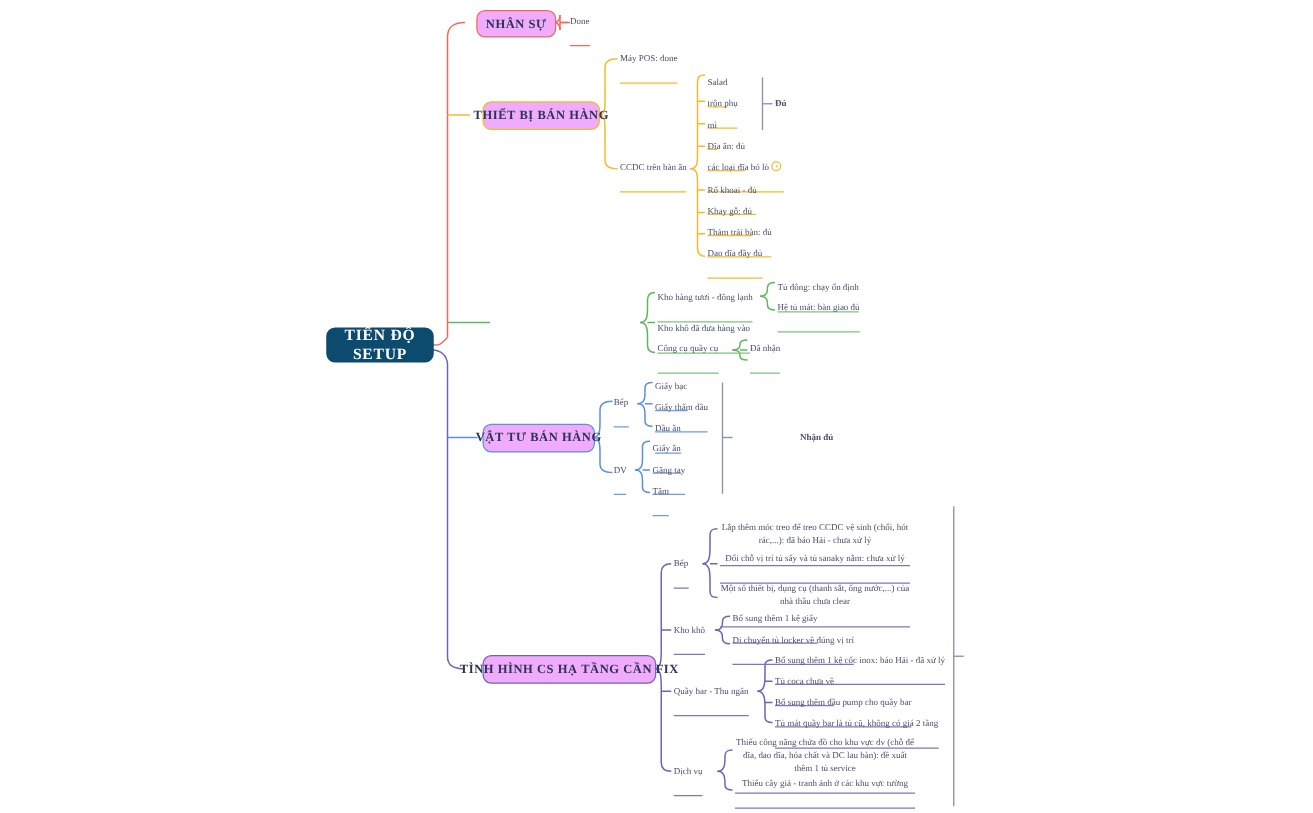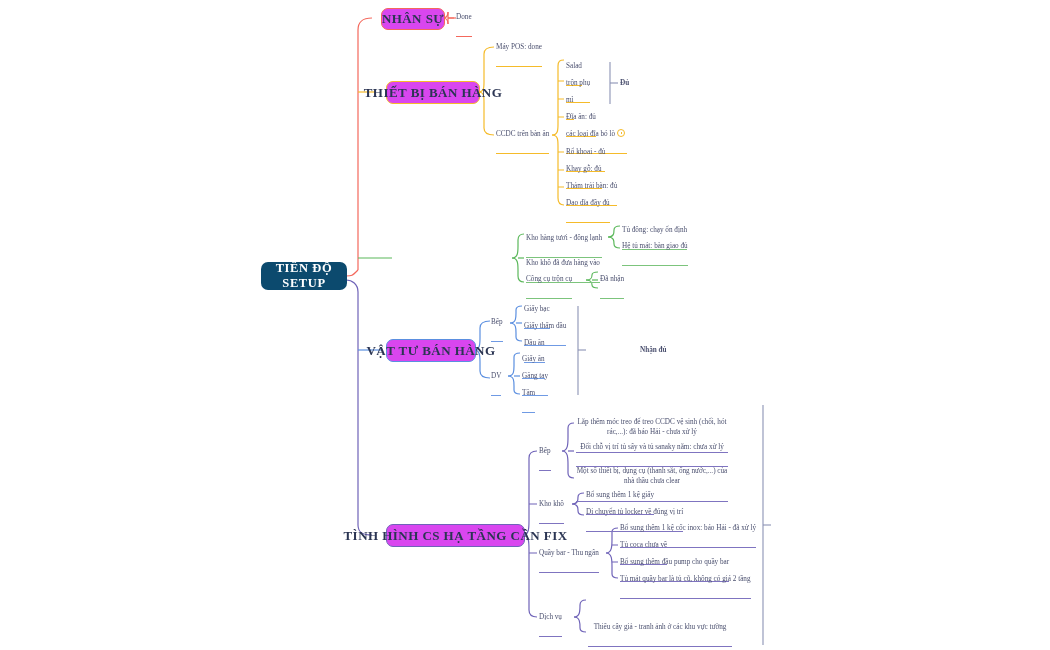--- a/index.html
+++ b/index.html
@@ -13,23 +13,23 @@
 
   
   .rootnode{
     position:absolute;background:#0c4a6e;color:#ffffff;
     border-radius:7px;
     font-weight:bold;font-size:12.5px;letter-spacing:.6px;
     display:flex;align-items:center;justify-content:center;
     text-align:center;
   }
   .mainnode{
-    position:absolute;background:#d946ef;border:1.6px solid #ccc;
+    position:absolute;background:#f0abfc;border:1.6px solid #ccc;
     border-radius:7px;
-    font-weight:bold;font-size:13px;letter-spacing:.45px;
+    font-weight:bold;font-size:10px;letter-spacing:.45px;
     display:flex;align-items:center;justify-content:center;
     text-align:center;color:#2b3553;white-space:nowrap;
   }
   .mainnode.c-red{border-color:#f4685c;}
   .mainnode.c-amber{border-color:#f5bb2a;}
   .mainnode.c-green{border-color:#5bb85b;}
   .mainnode.c-blue{border-color:#5b8fe0;}
   .mainnode.c-purple{border-color:#6f63b8;}
 
   
@@ -193,21 +193,21 @@
     <span>Đủ</span>
   </div>
 
   <div class="leaf u-green" style="left:526px;top:233px;">
     <span>Kho hàng tươi - đông lạnh</span>
   </div>
   <div class="leaf u-green" style="left:526px;top:258px;">
     <span>Kho khô đã đưa hàng vào</span>
   </div>
   <div class="leaf u-green" style="left:526px;top:274px;">
-    <span>Công cụ trộn cụ</span>
+    <span>Công cụ quầy cụ</span>
   </div>
   <div class="leaf u-green" style="left:622px;top:225px;">
     <span>Tủ đông: chạy ổn định</span>
   </div>
   <div class="leaf u-green" style="left:622px;top:241px;">
     <span>Hệ tủ  mát: bàn giao đủ</span>
   </div>
   <div class="leaf u-green" style="left:600px;top:274px;">
     <span>Đã nhận</span>
   </div>
@@ -283,17 +283,20 @@
   <div class="leaf u-purple" style="left:620px;top:540px;">
     <span>Tủ coca chưa về</span>
   </div>
   <div class="leaf u-purple" style="left:620px;top:557px;">
     <span>Bổ sung thêm đầu pump cho quầy bar</span>
   </div>
   <div class="leaf u-purple" style="left:620px;top:574px;">
     <span>Tủ mát quầy bar là tủ cũ, không có giá 2 tầng</span>
   </div>
 
+  <div class="leaf wrap u-purple" style="left:588px;top:589px;width:144px;">
+    <span>Thiếu công năng chứa đồ cho khu vực dv (chỗ để đĩa, dao dĩa, hóa chất và DC lau bàn): đề xuất thêm 1 tủ service</span>
+  </div>
   <div class="leaf wrap u-purple" style="left:588px;top:622px;width:144px;">
     <span>Thiếu cây giả - tranh ảnh ở các khu vực tường</span>
   </div>
 
 </div>
 
 </body></html>

